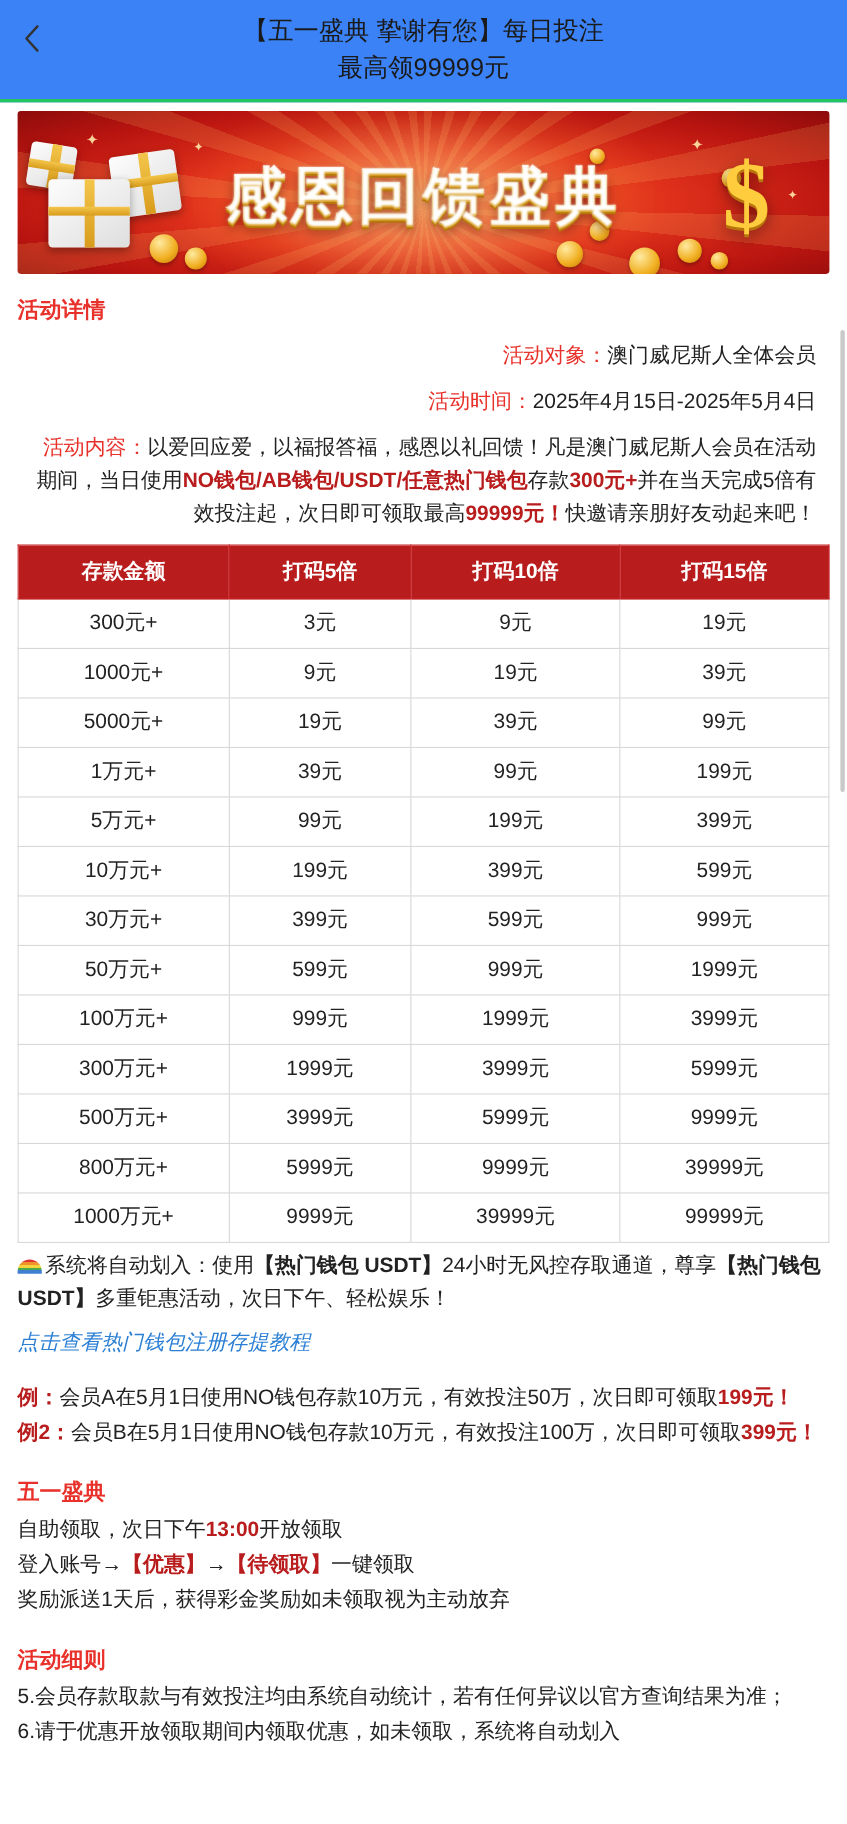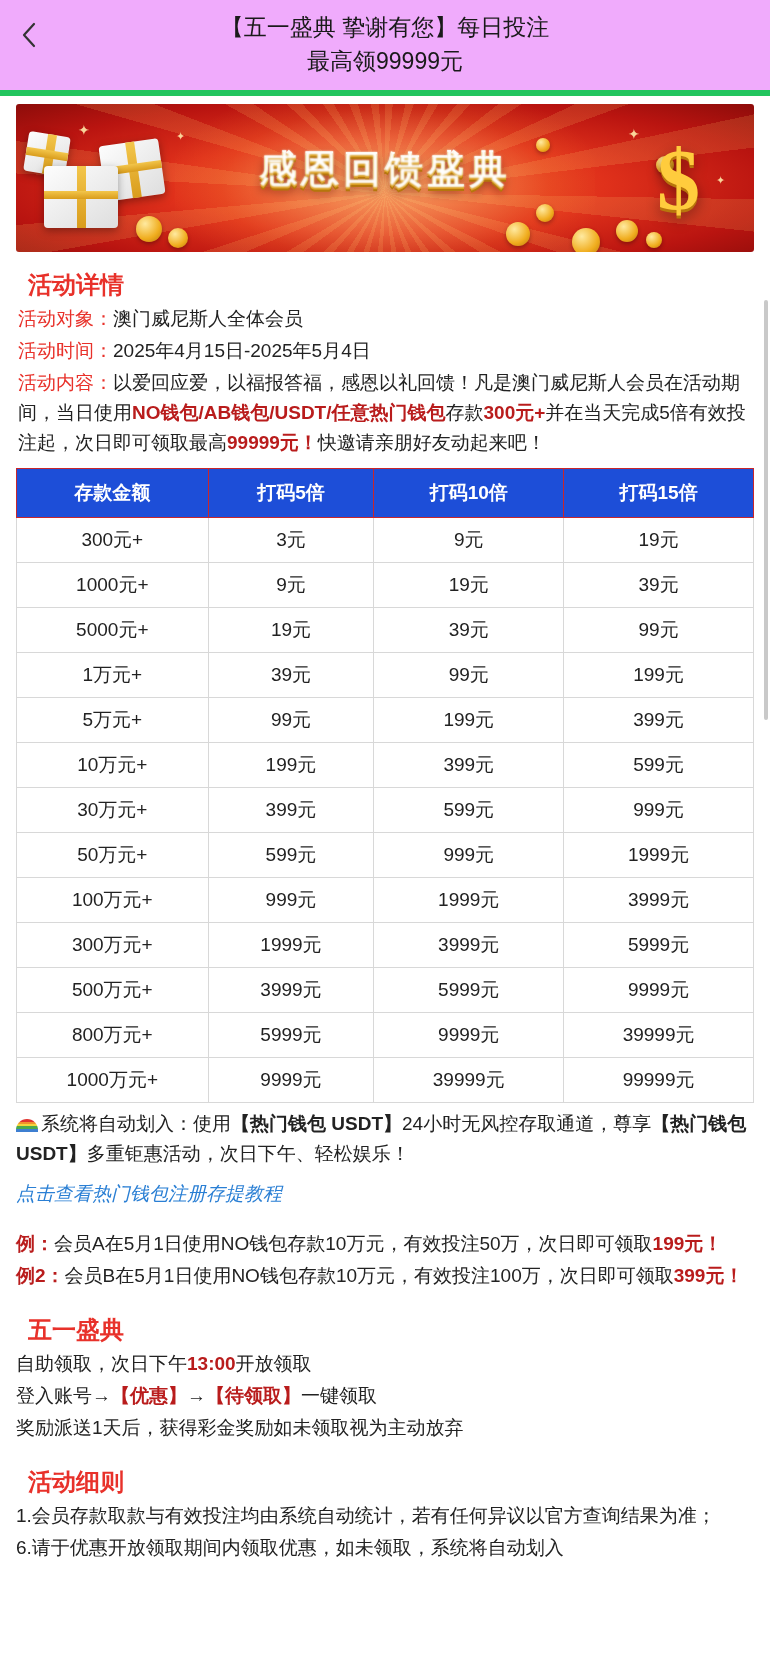--- a/index.html
+++ b/index.html
@@ -16,22 +16,22 @@
     width: 770px;
     min-height: 1658px;
     position: relative;
     background: #fff;
     overflow: hidden;
   }
   
   .header {
     position: relative;
     padding: 10px 0 12px 0;
-    border-bottom: 6px solid #22c55e;
-    background: #f0abfc;
+    border-bottom: 3px solid #22c55e;
+    background: #3b82f6;
   }
   .back-btn {
     position: absolute;
     left: 14px;
     top: 20px;
     width: 30px;
     height: 30px;
     display: flex;
     align-items: center;
     justify-content: center;
@@ -73,21 +73,21 @@
     left: 50%; top: 55%;
     width: 420px; height: 200px;
     transform: translate(-50%,-50%);
     background: radial-gradient(ellipse at center, rgba(255,224,150,0.55) 0%, rgba(255,160,60,0.12) 55%, rgba(0,0,0,0) 75%);
   }
   .banner-text {
     position: absolute;
     left: 0; right: 0;
     top: 40px;
     text-align: center;
-    font-size: 38px;
+    font-size: 56px;
     letter-spacing: 4px;
     font-weight: bold;
     color: #fff4c9;
     text-shadow:
       0 0 2px #fff,
       0 2px 0 #d79a18,
       0 4px 0 #b5760c,
       0 6px 10px rgba(80,10,0,0.6);
     background: linear-gradient(#fffdf2 10%, #ffe79a 45%, #f5b73d 60%, #fff1b8 85%);
     -webkit-background-clip: text;
@@ -133,45 +133,45 @@
     opacity: .9;
   }
   
   .content {
     padding: 4px 16px 20px 16px;
     font-size: 19px;
     line-height: 30px;
   }
   .sec-title {
     color: #e8312a;
-    font-size: 24px;
+    font-size: 20px;
     font-weight: bold;
-    margin: 8px 12px 4px;
-  }
-  .row-line { margin: 2px; }
+    margin: 8px 0 4px;
+  }
+  .row-line { margin: 12px; text-align: right; }
   .lbl { color: #e8312a; }
   .redb { color: #b91c1c; font-weight: bold; }
   .blue-link {
     color: #2a7fd4;
     display: block;
     margin: 10px 0 4px;
     cursor: pointer;
     font-style: italic;
   }
   .para { margin: 2px 0; }
   .spacer { height: 14px; }
   
   table.rates {
     width: 100%;
     border-collapse: collapse;
     margin: 10px 0 6px;
     font-size: 19px;
   }
   table.rates th {
-    background: #1d4ed8;
+    background: #b91c1c;
     color: #fff;
     font-weight: bold;
     padding: 9px 2px;
     border: 1px solid #c8262b;
     text-align: center;
     font-size: 19px;
   }
   table.rates td {
     border: 1px solid #d8d8d8;
     text-align: center;
@@ -390,18 +390,18 @@
 
     <div class="para">
       <span>登入账号→</span><span class="redb">【优惠】</span><span>→</span><span class="redb">【待领取】</span><span>一键领取</span>
     </div>
 
     <div class="para">奖励派送1天后，获得彩金奖励如未领取视为主动放弃</div>
 
     <div class="spacer"></div>
 
     <div class="sec-title">活动细则</div>
-    <div class="para">1.会员存款取款与有效投注均由系统自动统计，若有任何异议以官方查询结果为准；</div>
+    <div class="para">5.会员存款取款与有效投注均由系统自动统计，若有任何异议以官方查询结果为准；</div>
     <div class="para">6.请于优惠开放领取期间内领取优惠，如未领取，系统将自动划入</div>
   </div>
 
   <div class="scrollbar"></div>
 </div>
 
 </body></html>

